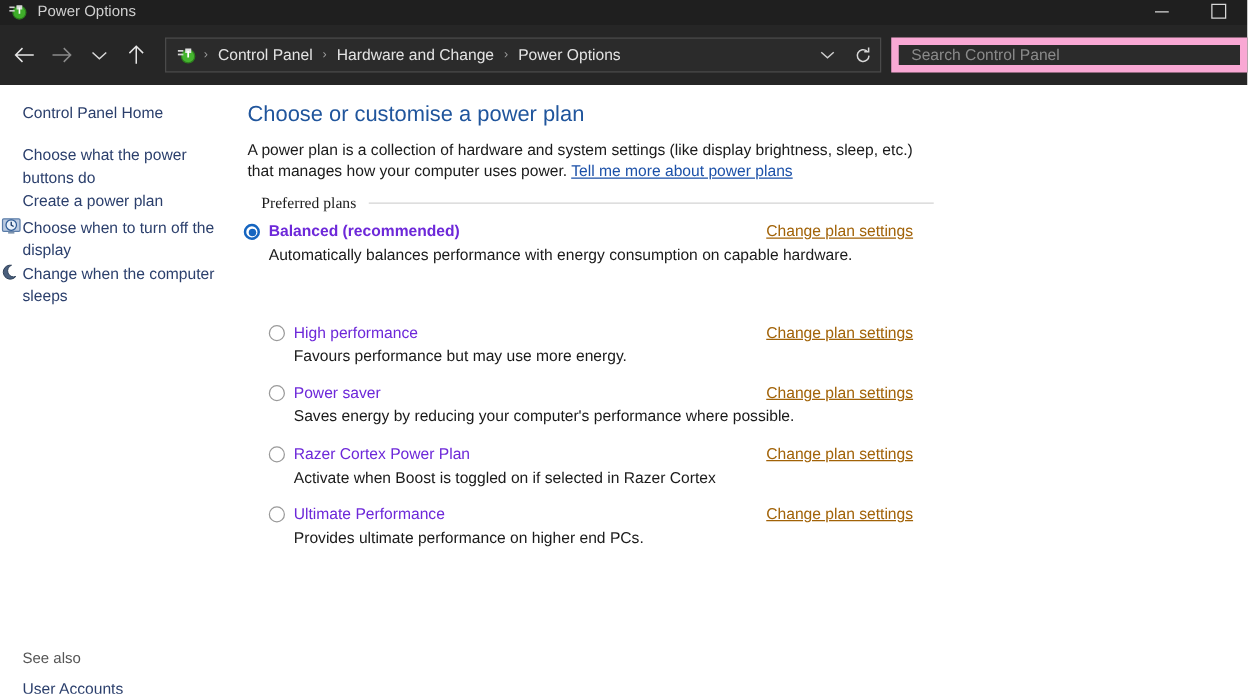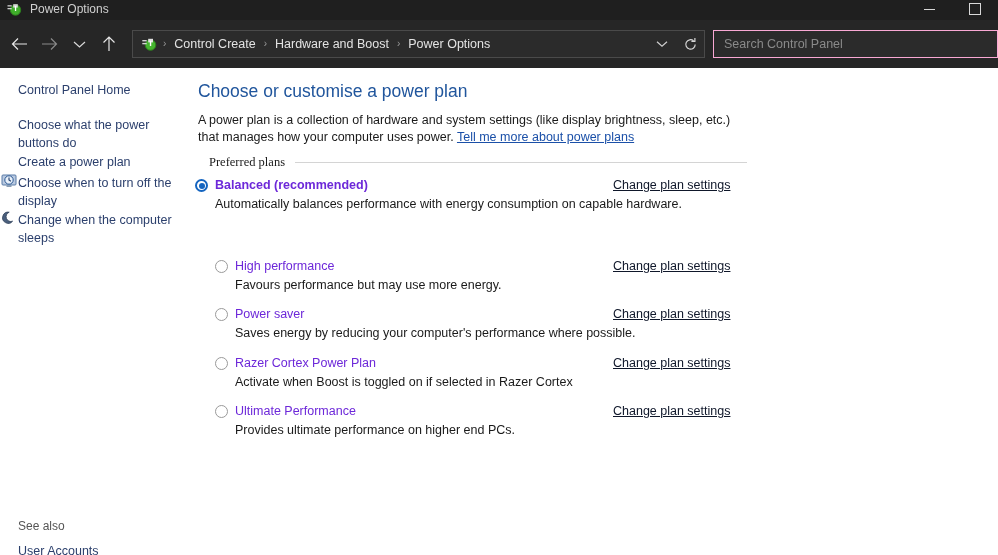--- a/index.html
+++ b/index.html
@@ -142,21 +142,21 @@
     display: flex;
     align-items: center;
     justify-content: center;
     color: #d6d6d6;
     flex: none;
   }
   .searchbox {
     margin-left: 8px;
     height: 28px;
     width: 290px;
-    border: 1px solid #f9a8d4;
+    border: 6px solid #f9a8d4;
     background: #2b2b2b;
     display: flex;
     align-items: center;
     box-sizing: border-box;
   }
   .searchbox input {
     background: transparent;
     border: none;
     outline: none;
     color: #d0d0d0;
@@ -331,21 +331,21 @@
   .plan-name.bold { font-weight: bold; }
   .plan-desc {
     margin-left: 20px;
     margin-top: 3px;
     color: #1a1a1a;
     font-size: 12.5px;
     line-height: 16px;
   }
   .change-link {
     position: absolute;
-    color: #0f172a;
+    color: #a16207;
     font-size: 12.5px;
     line-height: 16px;
     white-space: nowrap;
     left: 418px;
     top: 0;
   }
 </style>
 </head>
 <body>
 
@@ -401,23 +401,23 @@
         <svg width="16" height="16" viewBox="0 0 16 16">
           <circle cx="9.5" cy="9" r="5.3" fill="#45b52f"></circle>
           <circle cx="9.5" cy="9" r="5.3" fill="none" stroke="#2d7d1e" stroke-width="1"></circle>
           <rect x="7.2" y="2.8" width="4.8" height="3.6" fill="#e0e0e0"></rect>
           <rect x="1.3" y="4.0" width="4.4" height="1.4" fill="#d5d5d5"></rect>
           <rect x="1.3" y="6.9" width="4.4" height="1.4" fill="#d5d5d5"></rect>
           <rect x="8.85" y="4.8" width="1.4" height="5.2" fill="#ffffff"></rect>
         </svg>
       </div>
       <span class="crumb-sep">›</span>
-      <span class="crumb">Control Create</span>
+      <span class="crumb">Control Panel</span>
       <span class="crumb-sep">›</span>
-      <span class="crumb">Hardware and Boost</span>
+      <span class="crumb">Hardware and Change</span>
       <span class="crumb-sep">›</span>
       <span class="crumb">Power Options</span>
       <span class="addr-spacer"></span>
       <div class="addr-icon-btn">
         <svg width="12" height="8" viewBox="0 0 12 8">
           <path d="M1 1.8 L6 6.2 L11 1.8" fill="none" stroke="#cfcfcf" stroke-width="1.2"></path>
         </svg>
       </div>
       <div class="addr-icon-btn">
         <svg width="15" height="15" viewBox="0 0 15 15">

